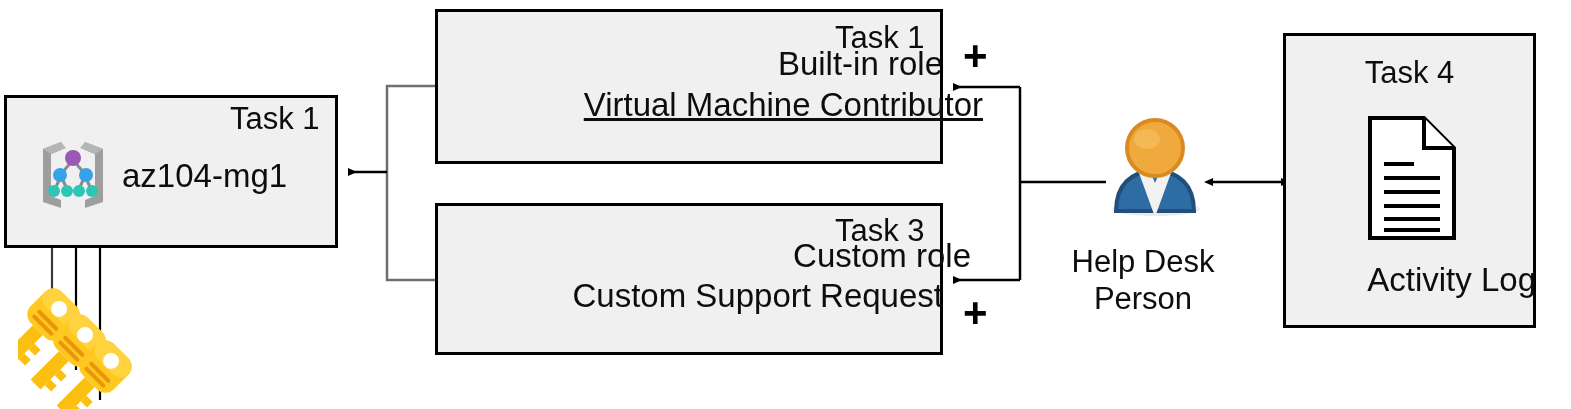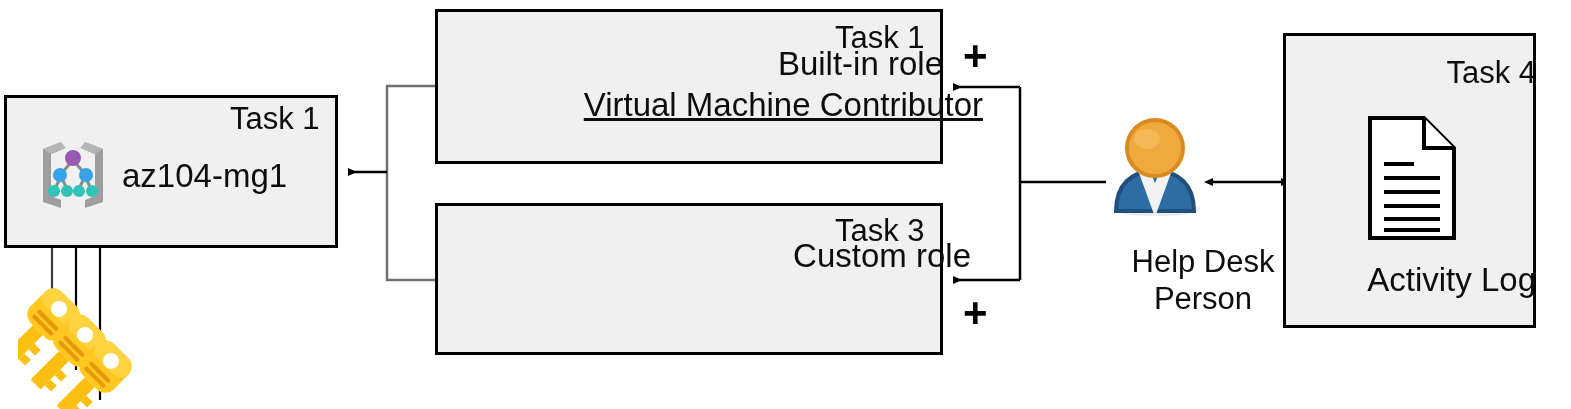--- a/index.html
+++ b/index.html
@@ -179,42 +179,43 @@
   </div>
 
   <div class="box" style="left:435px; top:9px; width:508px; height:155px;"></div>
   <div class="task-label" style="left:835px; top:22px;">Task 1</div>
   <div class="box-text" style="left:435px; top:45px; width:508px;">Built-in role</div>
   <div class="box-text" style="left:435px; top:86px; width:548px;text-decoration:underline;">Virtual Machine Contributor</div>
 
   <div class="box" style="left:435px; top:203px; width:508px; height:152px;"></div>
   <div class="task-label" style="left:835px; top:215px;">Task 3</div>
   <div class="box-text" style="left:435px; top:237px; width:508px;margin-left:28px;">Custom role</div>
+  <div class="box-text" style="left:435px; top:277px; width:508px;">Custom Support Request</div>
 
   <div class="plus" style="left:963px; top:35px;">+</div>
   <div class="plus" style="left:963px; top:292px;">+</div>
 
   <div class="icon-abs" style="left:1103px; top:113px; width:104px; height:104px;">
     <svg width="104" height="104" viewBox="0 0 104 104">
       <ellipse cx="53" cy="96" rx="44" ry="7" fill="#d9d9d9" opacity="0.55"></ellipse>
       <path d="M13,98 C13,72 28,58 52,58 C76,58 91,72 91,98 Z" fill="#2e6da4"></path>
       <path d="M13,98 C13,72 28,58 52,58 C76,58 91,72 91,98 Z" fill="none" stroke="#1f4f7a" stroke-width="4"></path>
       <path d="M36,60 L52,104 L68,60 L58,56 L52,70 L46,56 Z" fill="#f2f2f2"></path>
       <circle cx="52" cy="35" r="28" fill="#f0a93c"></circle>
       <circle cx="52" cy="35" r="28" fill="none" stroke="#d98b22" stroke-width="4"></circle>
       <ellipse cx="44" cy="26" rx="13" ry="10" fill="#f7c368" opacity="0.6"></ellipse>
     </svg>
   </div>
-  <div class="caption" style="left:1088px; top:243px; width:230px;">
+  <div class="caption" style="left:1028px; top:243px; width:230px;">
     <div>Help Desk</div>
     <div>Person</div>
   </div>
 
   <div class="box" style="left:1283px; top:33px; width:253px; height:295px;"></div>
-  <div class="task-label" style="left:1283px; top:57px; width:253px; text-align:right;">Task 4</div>
+  <div class="task-label" style="left:1283px; top:57px; width:253px; text-align:center;">Task 4</div>
 
   <div class="icon-abs" style="left:1366px; top:114px; width:92px; height:128px;">
     <svg width="92" height="128" viewBox="0 0 92 128">
       <path d="M4,4 L58,4 L88,34 L88,124 L4,124 Z" fill="#ffffff" stroke="#000000" stroke-width="4" stroke-linejoin="miter"></path>
       <path d="M58,4 L58,34 L88,34" fill="#ffffff" stroke="#000000" stroke-width="4" stroke-linejoin="miter"></path>
       <line x1="18" y1="50" x2="48" y2="50" stroke="#000000" stroke-width="4"></line>
       <line x1="18" y1="64" x2="74" y2="64" stroke="#000000" stroke-width="4"></line>
       <line x1="18" y1="78" x2="74" y2="78" stroke="#000000" stroke-width="4"></line>
       <line x1="18" y1="92" x2="74" y2="92" stroke="#000000" stroke-width="4"></line>
       <line x1="18" y1="105" x2="74" y2="105" stroke="#000000" stroke-width="4"></line>

